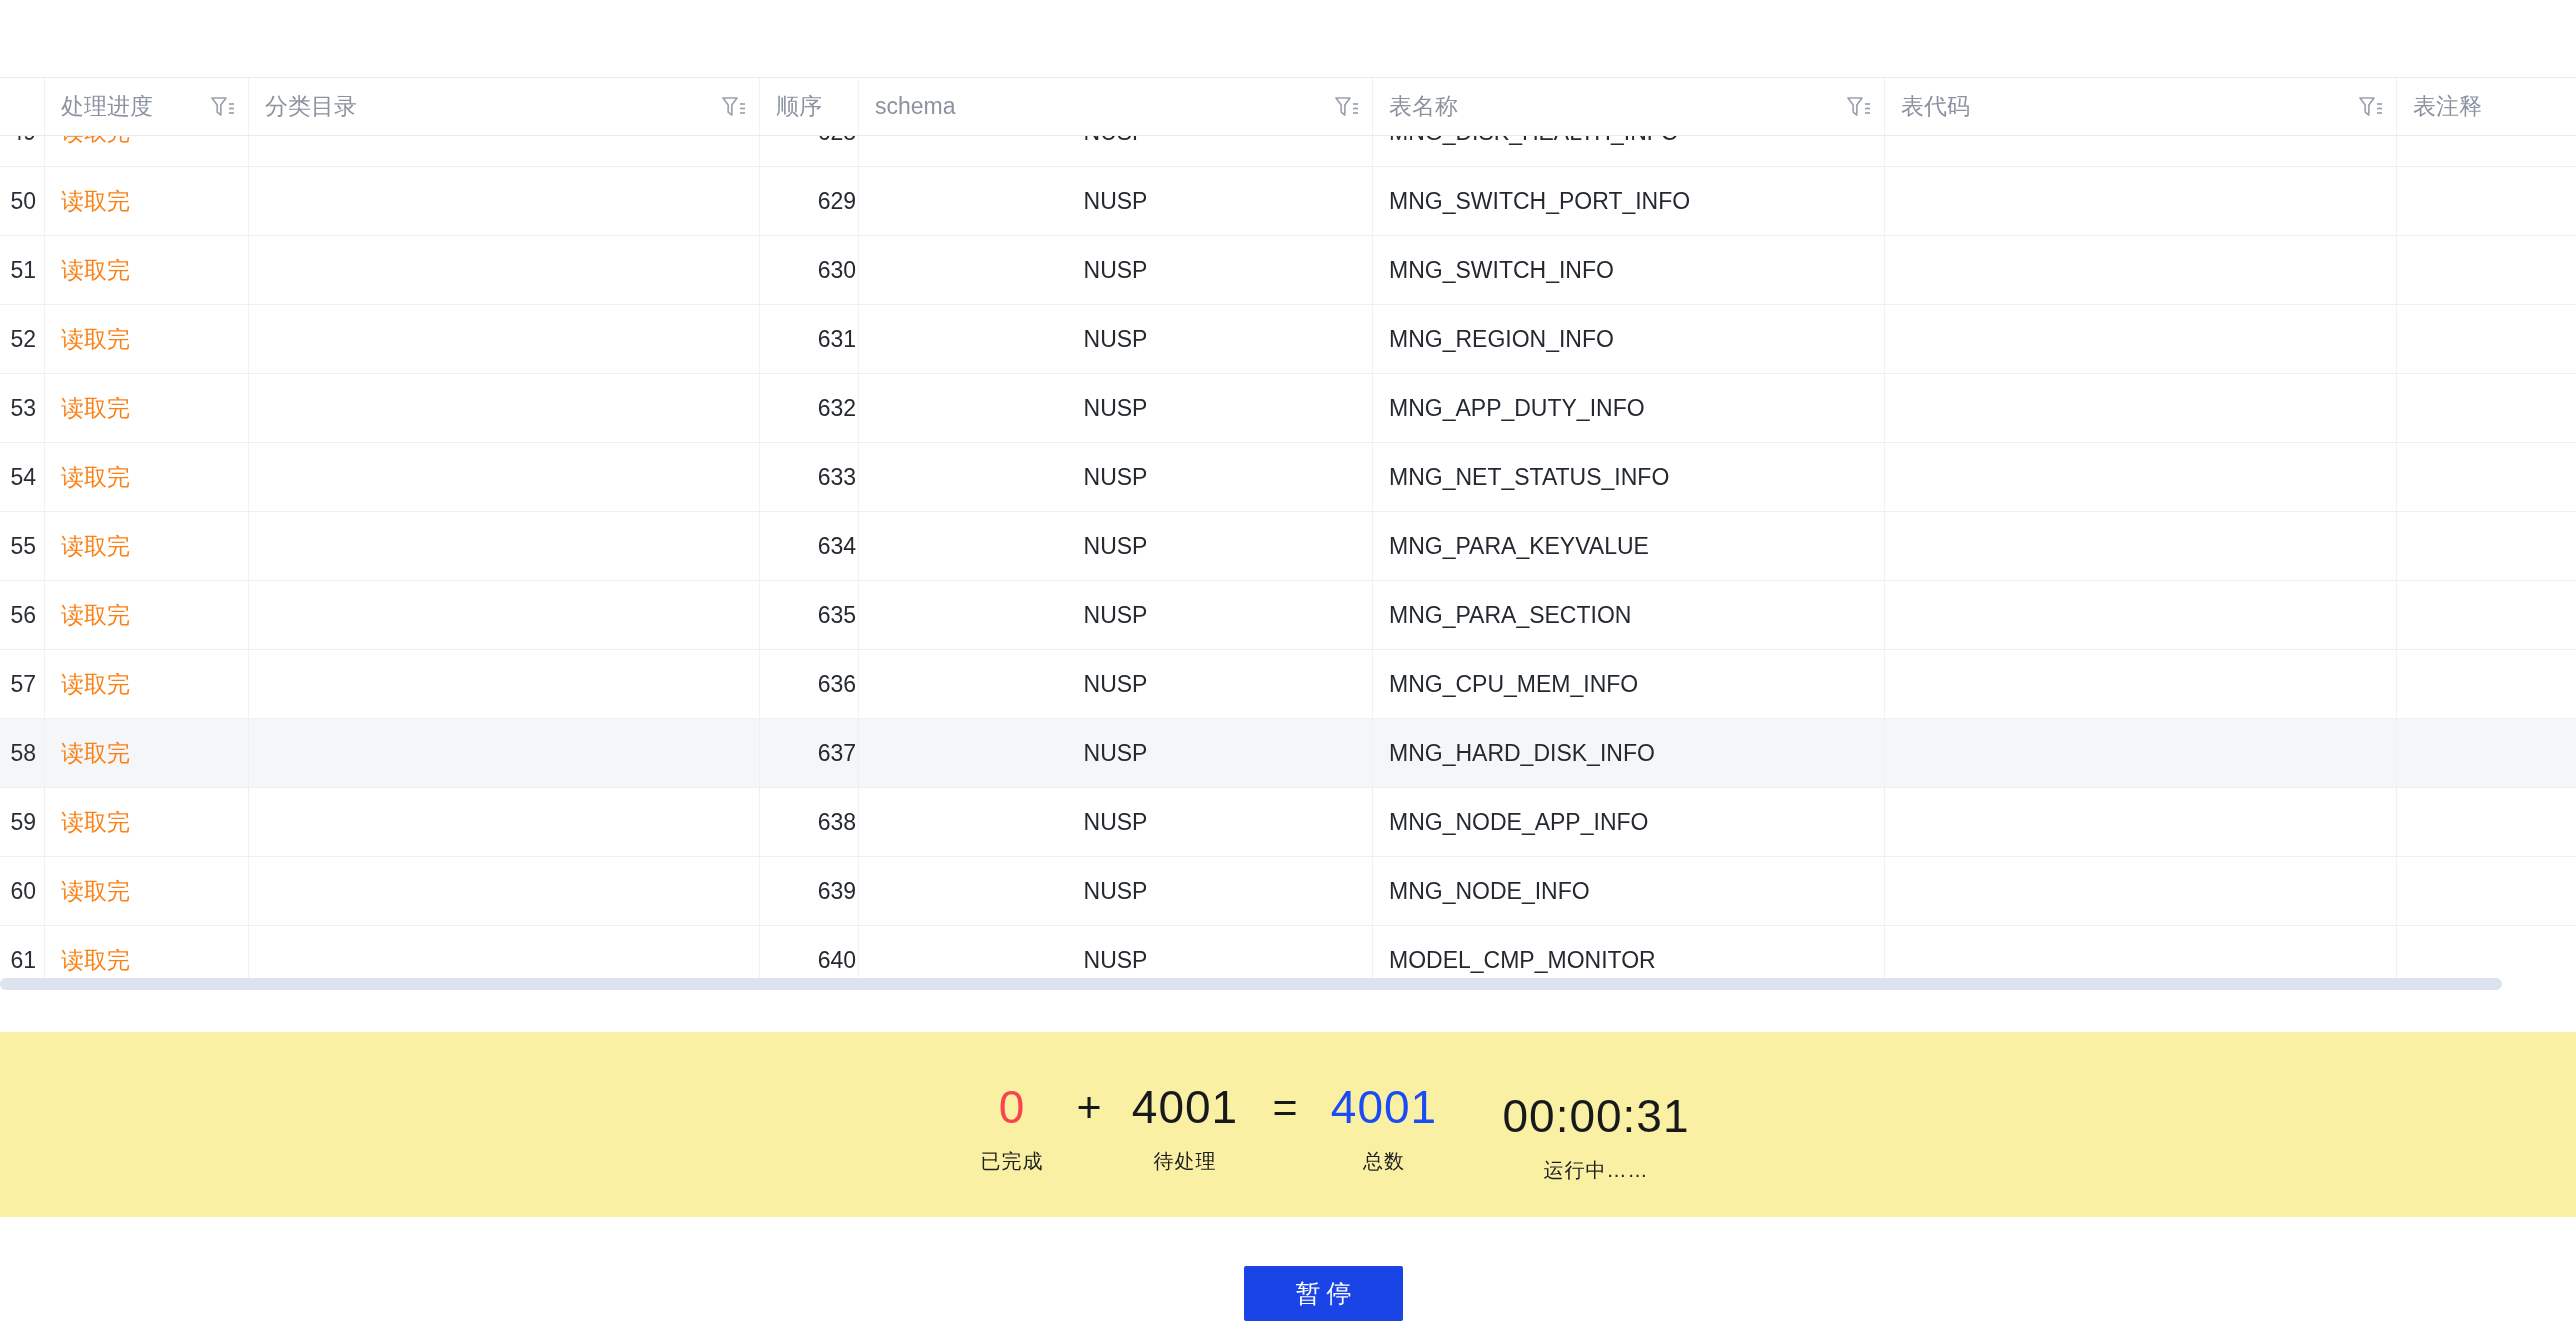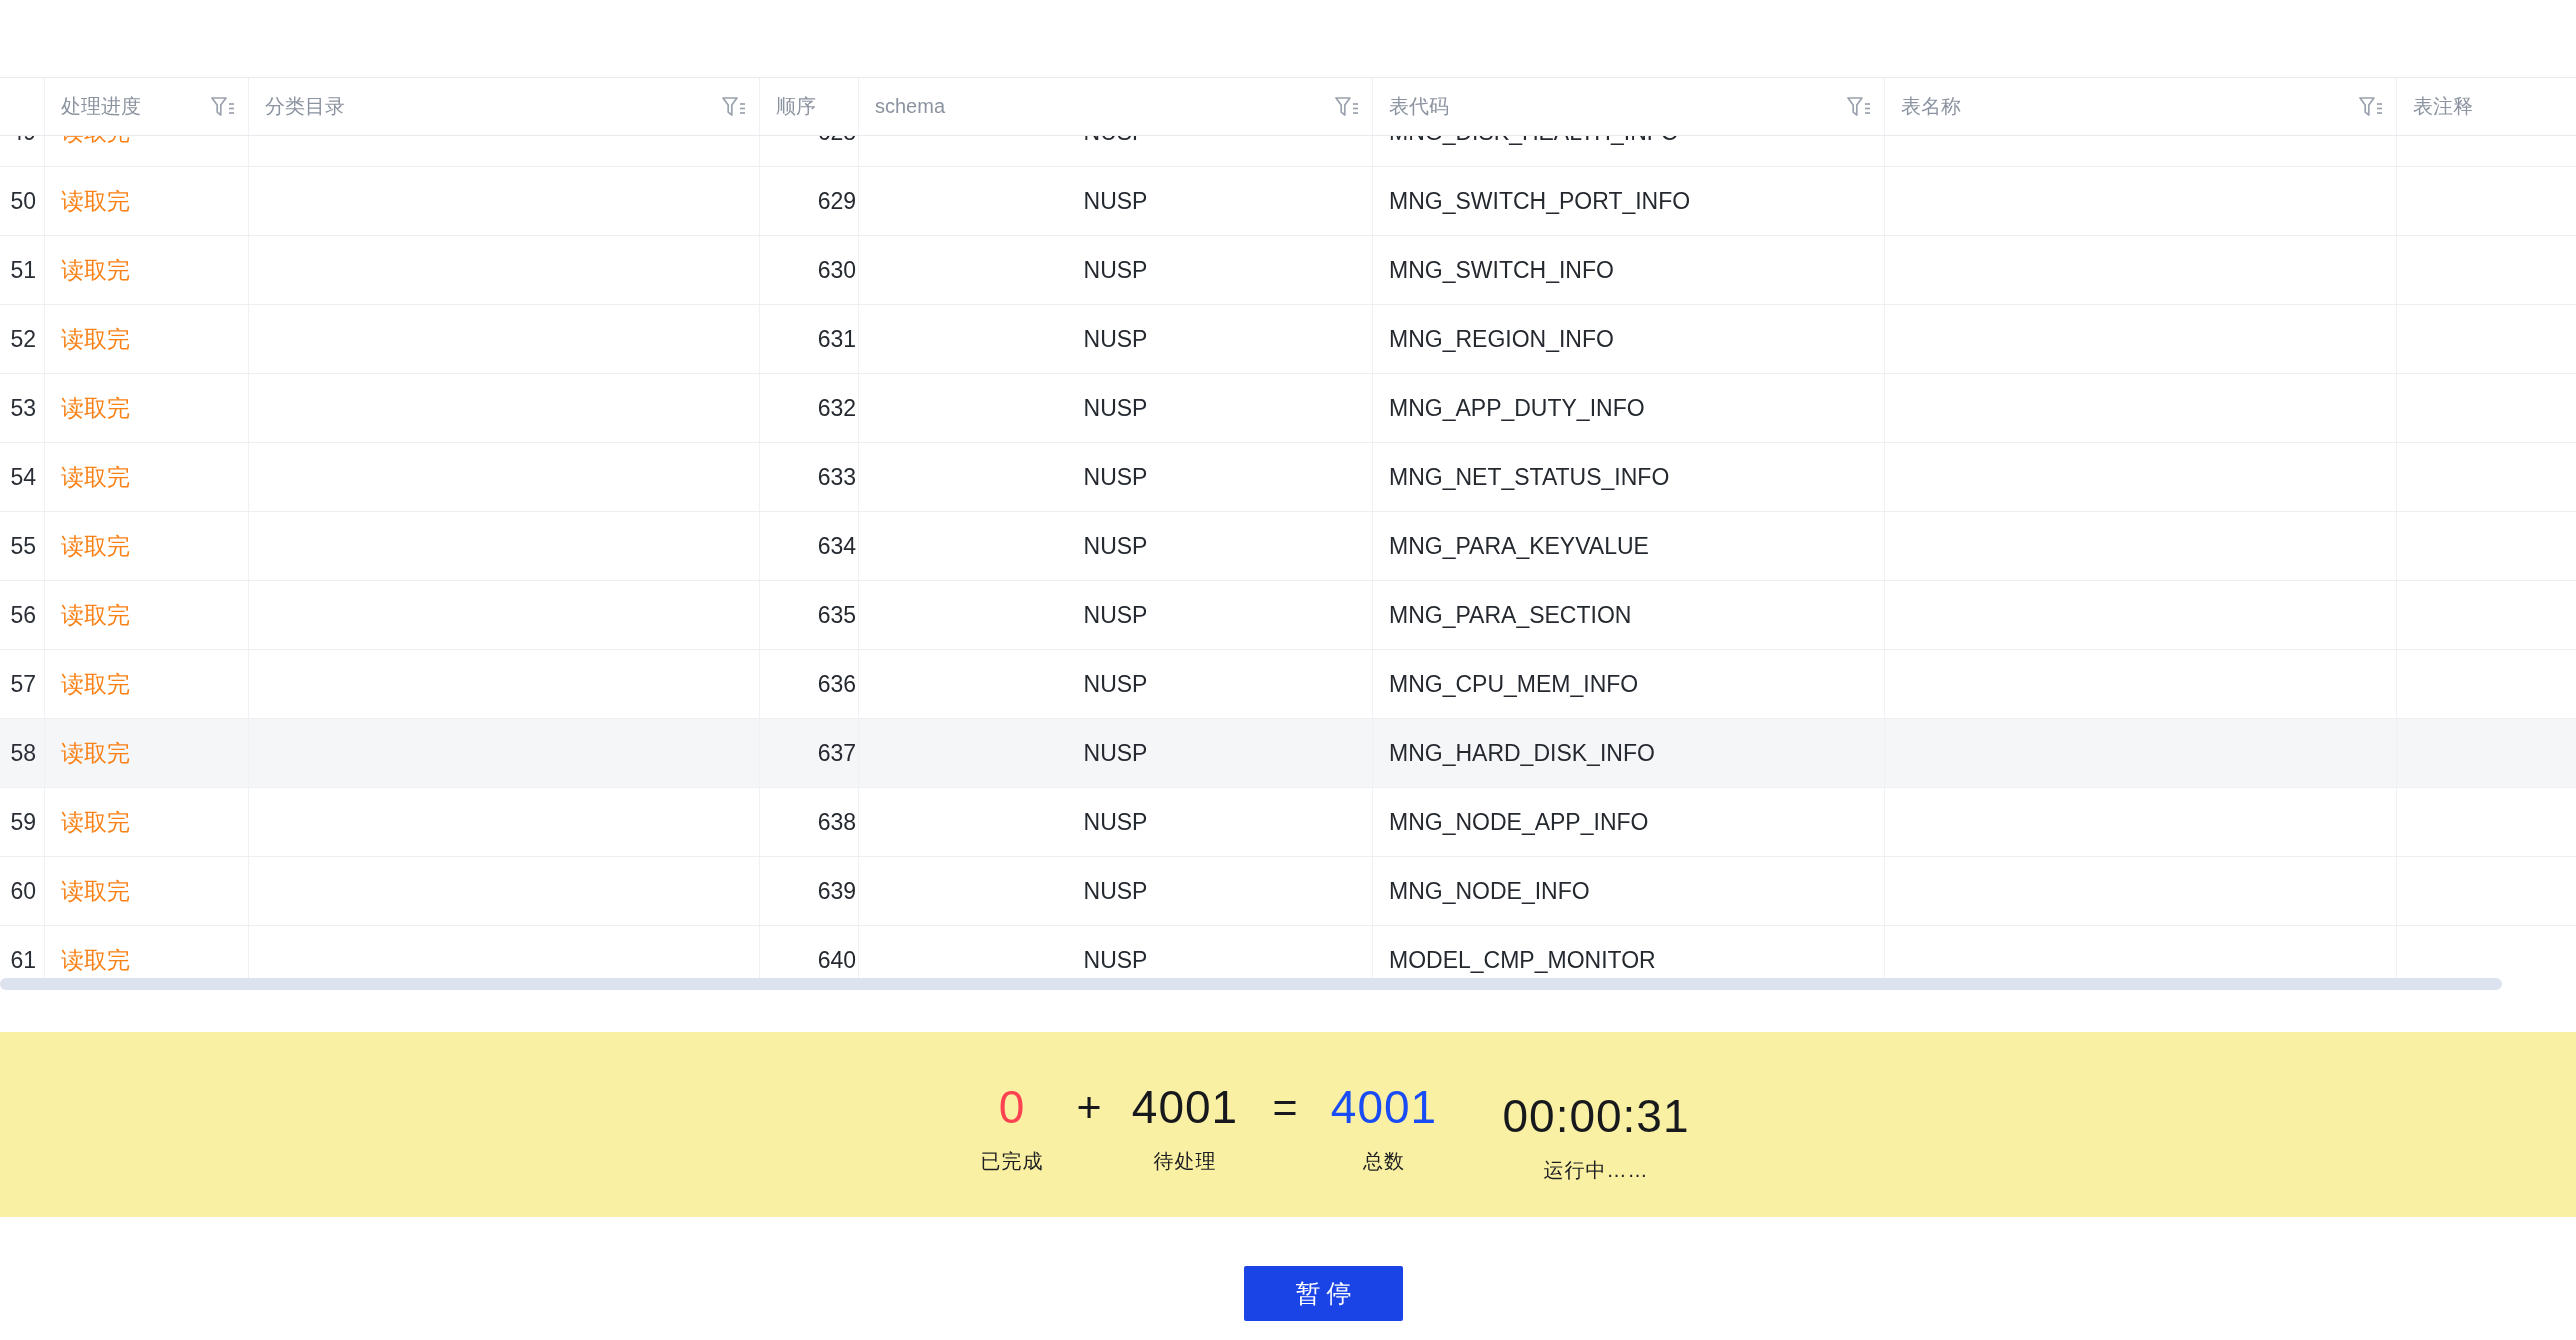--- a/index.html
+++ b/index.html
@@ -6,21 +6,21 @@
   html,body { background:#fff; }
   body { font-family:"Liberation Sans","DejaVu Sans",sans-serif; }
   #stage { position:relative; width:2576px; height:1340px; background:#fff; overflow:hidden; }
 
   
   .table-wrap { position:absolute; left:0; top:77px; width:2576px; }
   .grid-row { display:grid; grid-template-columns:45px 204px 511px 99px 514px 512px 512px minmax(0,1fr); }
 
   .thead { border-top:1px solid #e7eaef; border-bottom:1px solid #e7eaef; background:#fff; }
   .th { height:57px; display:flex; align-items:center; padding:0 12px 0 16px;
-        color:#8b93a0; font-size:20px; border-right:1px solid #f0f1f4; overflow:hidden; white-space:nowrap;text-align:center; }
+        color:#8b93a0; font-size:23px; border-right:1px solid #f0f1f4; overflow:hidden; white-space:nowrap;text-align:center; }
   .th:last-child { border-right:none; }
   .th .flabel { margin-right:auto; }
   .filter-ic { width:27px; height:27px; flex:0 0 auto; margin-left:14px; cursor:pointer; }
 
   .tbody-viewport { height:844px; overflow:hidden; }
   .tbody-inner { margin-top:-38px; }
   .tr { height:69px; background:#fff; }
   .tr.hl { background:#f5f6f8; }
   .td { height:69px; display:flex; align-items:center; font-size:23px; color:#24282f;
         border-right:1px solid #f0f1f4; border-bottom:1px solid #edeff3;
@@ -95,31 +95,31 @@
         <span class="flabel">schema</span>
         <svg class="filter-ic" viewBox="0 0 27 27">
           <polygon points="3,5 17,5 11.8,12 11.8,22 8.2,19.2 8.2,12" fill="none" stroke="#9aa2ad" stroke-width="1.7" stroke-linejoin="round"></polygon>
           <line x1="20" y1="11" x2="25" y2="11" stroke="#9aa2ad" stroke-width="1.7"></line>
           <line x1="20" y1="15.5" x2="25" y2="15.5" stroke="#9aa2ad" stroke-width="1.7"></line>
           <line x1="20" y1="20" x2="25" y2="20" stroke="#9aa2ad" stroke-width="1.7"></line>
         </svg>
       </div>
 
       <div class="th">
+        <span class="flabel">表名称</span>
+        <svg class="filter-ic" viewBox="0 0 27 27">
+          <polygon points="3,5 17,5 11.8,12 11.8,22 8.2,19.2 8.2,12" fill="none" stroke="#9aa2ad" stroke-width="1.7" stroke-linejoin="round"></polygon>
+          <line x1="20" y1="11" x2="25" y2="11" stroke="#9aa2ad" stroke-width="1.7"></line>
+          <line x1="20" y1="15.5" x2="25" y2="15.5" stroke="#9aa2ad" stroke-width="1.7"></line>
+          <line x1="20" y1="20" x2="25" y2="20" stroke="#9aa2ad" stroke-width="1.7"></line>
+        </svg>
+      </div>
+
+      <div class="th">
         <span class="flabel">表代码</span>
-        <svg class="filter-ic" viewBox="0 0 27 27">
-          <polygon points="3,5 17,5 11.8,12 11.8,22 8.2,19.2 8.2,12" fill="none" stroke="#9aa2ad" stroke-width="1.7" stroke-linejoin="round"></polygon>
-          <line x1="20" y1="11" x2="25" y2="11" stroke="#9aa2ad" stroke-width="1.7"></line>
-          <line x1="20" y1="15.5" x2="25" y2="15.5" stroke="#9aa2ad" stroke-width="1.7"></line>
-          <line x1="20" y1="20" x2="25" y2="20" stroke="#9aa2ad" stroke-width="1.7"></line>
-        </svg>
-      </div>
-
-      <div class="th">
-        <span class="flabel">表名称</span>
         <svg class="filter-ic" viewBox="0 0 27 27">
           <polygon points="3,5 17,5 11.8,12 11.8,22 8.2,19.2 8.2,12" fill="none" stroke="#9aa2ad" stroke-width="1.7" stroke-linejoin="round"></polygon>
           <line x1="20" y1="11" x2="25" y2="11" stroke="#9aa2ad" stroke-width="1.7"></line>
           <line x1="20" y1="15.5" x2="25" y2="15.5" stroke="#9aa2ad" stroke-width="1.7"></line>
           <line x1="20" y1="20" x2="25" y2="20" stroke="#9aa2ad" stroke-width="1.7"></line>
         </svg>
       </div>
 
       <div class="th">
         <span class="flabel">表注释</span>

